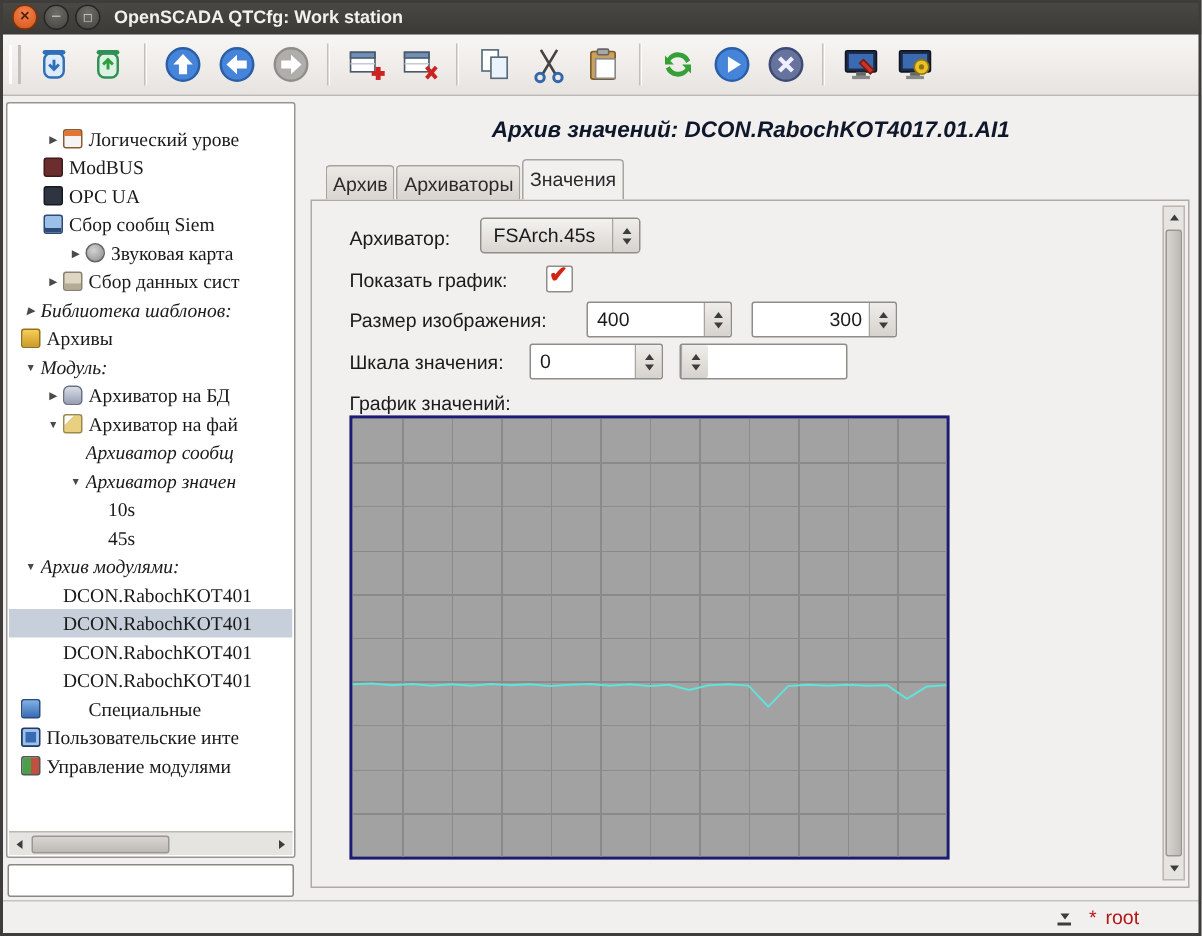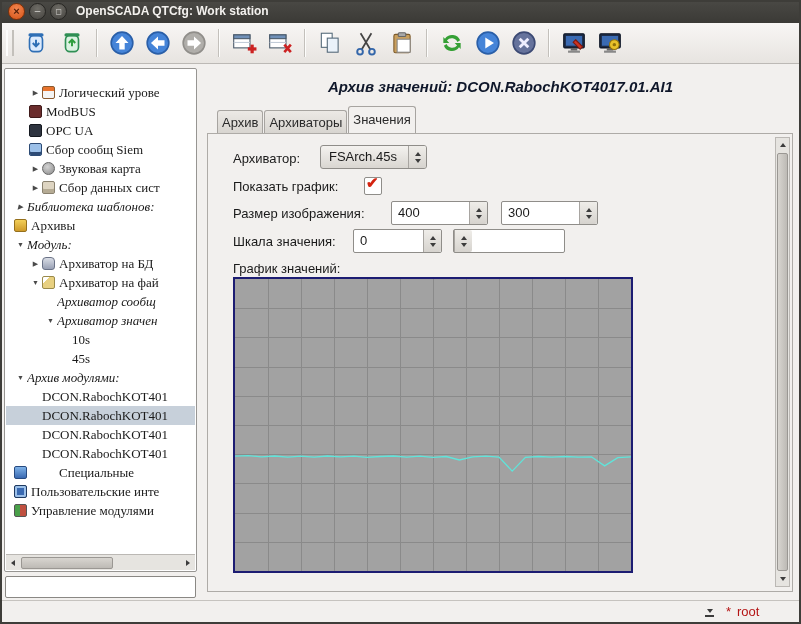--- a/index.html
+++ b/index.html
@@ -84,21 +84,21 @@
           background:linear-gradient(#f4f2ef,#d9d6d1);border:1px solid #8f8d89;border-radius:3px;}
   .combo-text{flex:1;line-height:22px;padding-left:8px;overflow:hidden;}
   .spinbtns{flex:0 0 17px;display:flex;flex-direction:column;align-items:center;justify-content:center;gap:3px;
           border-left:1px solid #a8a5a1;background:linear-gradient(#efede9,#d6d3ce);border-radius:0 2px 2px 0;}
   .checkbox{position:absolute;left:156px;top:43px;width:18px;height:18px;box-sizing:border-box;
           background:#fff;border:1px solid #8f8d89;border-radius:2px;}
   .check{position:absolute;left:1px;top:-4px;color:#d42310;font-size:15px;font-weight:bold;}
   .spin{position:absolute;height:24px;box-sizing:border-box;display:flex;background:#fff;
           border:1px solid #8f8d89;border-radius:2px;}
   #spin-w{left:183px;top:67px;width:97px;}
-  #spin-h{left:293px;top:67px;width:97px;}
+  #spin-h{left:293px;top:67px;width:97px;padding-left:45px;}
   #spin-min{left:145px;top:95px;width:89px;}
   #spin-max{left:245px;top:95px;width:112px;}
   .spin-text{flex:1;line-height:22px;padding-left:6px;overflow:hidden;}
   .graph{position:absolute;left:25px;top:143px;width:400px;height:296px;box-sizing:border-box;
           border:2px solid #1c1c72;background:#a2a2a2;}
   
   .statusbar{position:absolute;left:0;top:600px;width:100%;height:24px;background:#f2f0ee;
           border-top:1px solid #c6c3bf;box-sizing:border-box;z-index:5;}
   .scombo{position:absolute;left:701px;top:4px;width:17px;height:15px;display:flex;flex-direction:column;
           align-items:center;justify-content:center;gap:2px;}
@@ -245,21 +245,21 @@
           <span class="tlabel">ModBUS</span>
         </div>
         <div class="trow" style="padding-left: 23px;">
           <span class="ticn i-opc"></span>
           <span class="tlabel">OPC UA</span>
         </div>
         <div class="trow" style="padding-left: 23px;">
           <span class="ticn i-monitor"></span>
           <span class="tlabel">Сбор сообщ Siem</span>
         </div>
-        <div class="trow" style="padding-left: 23px;">
+        <div class="trow" style="padding-left: 38px;">
           <span class="arrow">▶</span>
           <span class="ticn i-mic"></span>
           <span class="tlabel">Звуковая карта</span>
         </div>
         <div class="trow" style="padding-left: 23px;">
           <span class="arrow">▶</span>
           <span class="ticn i-computer"></span>
           <span class="tlabel">Сбор данных сист</span>
         </div>
         <div class="trow it" style="padding-left: 8px;">

